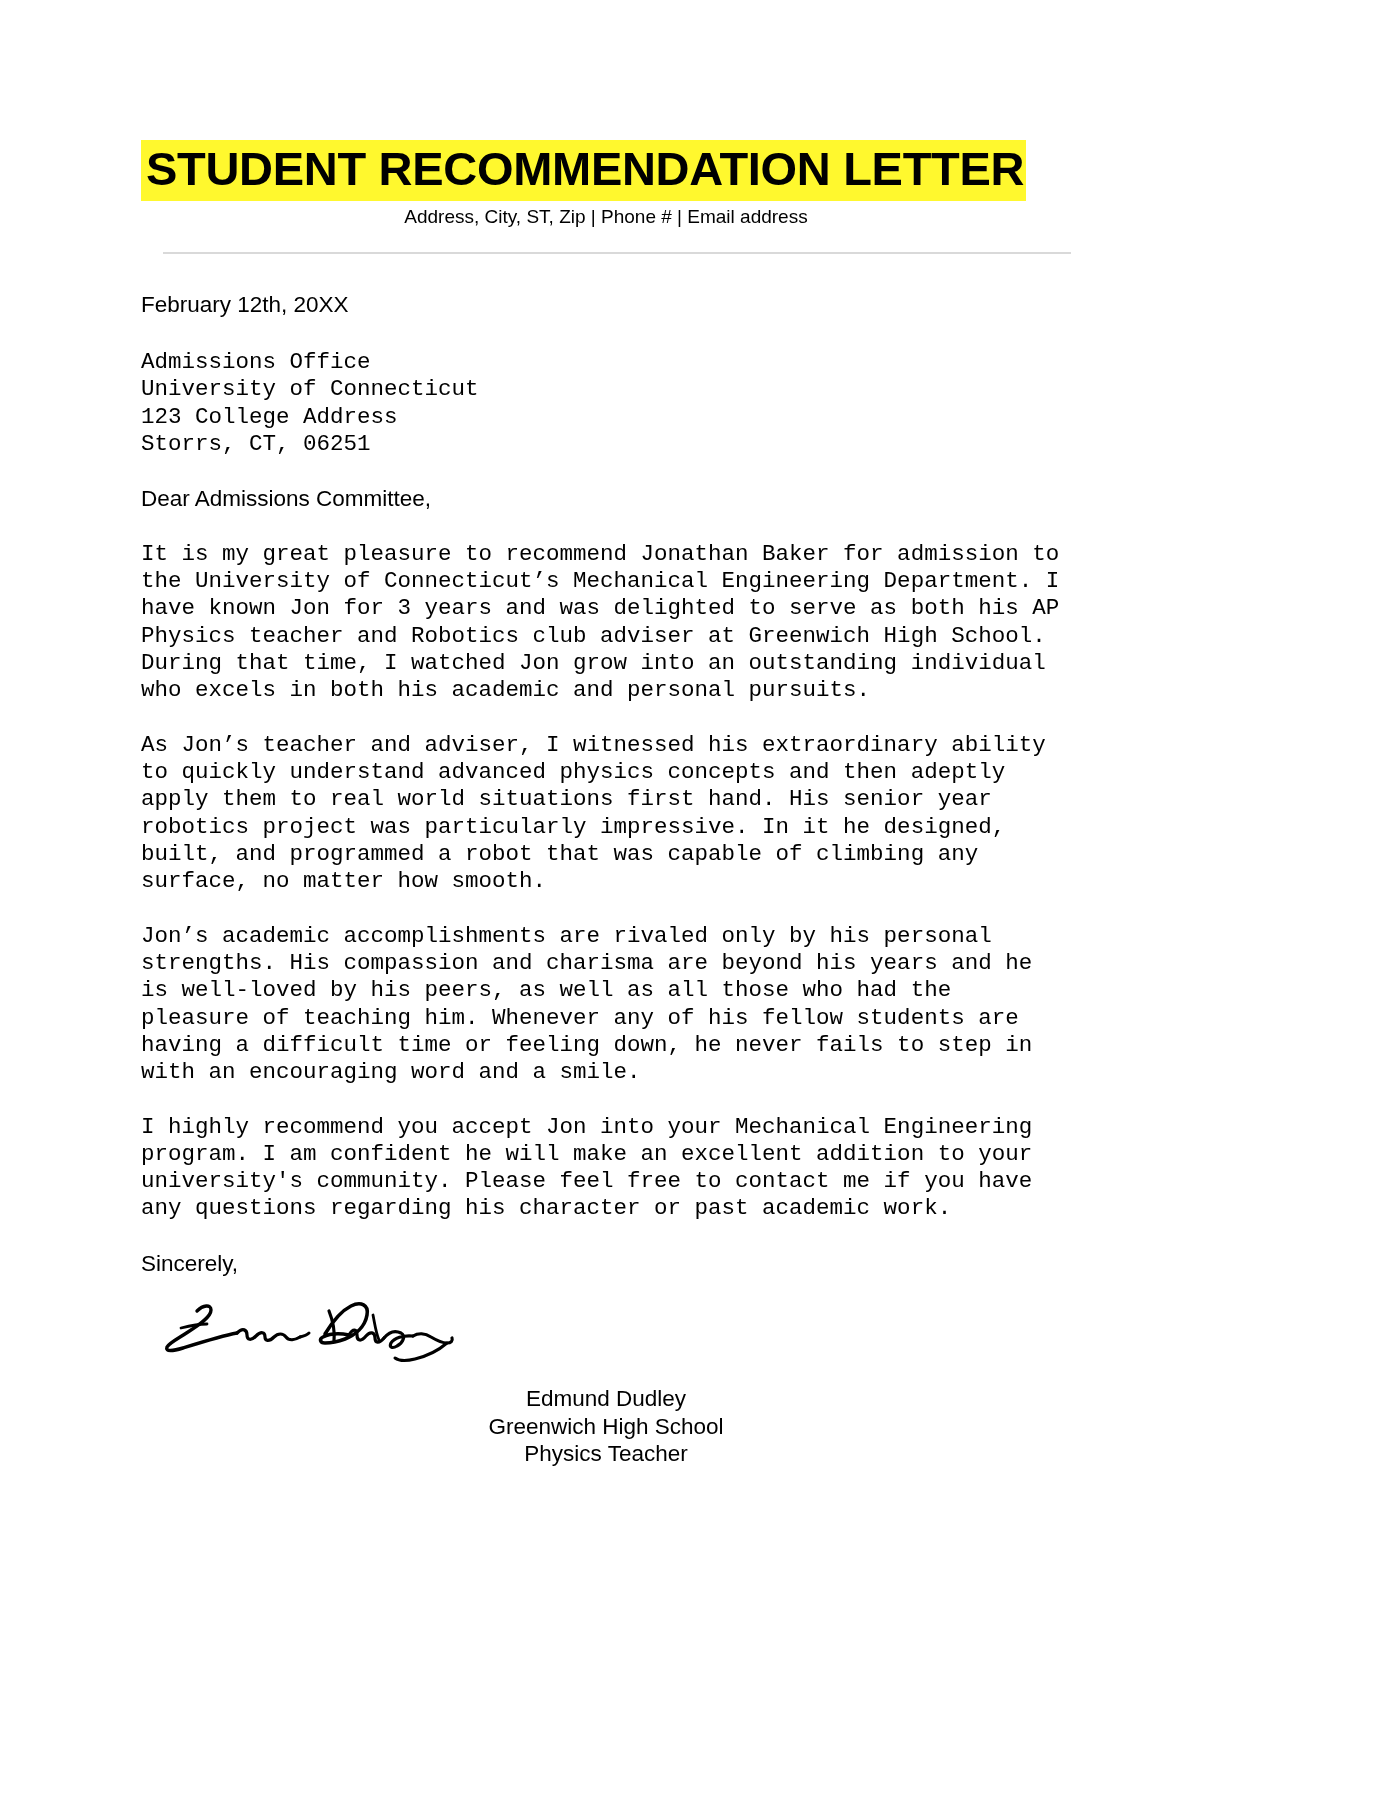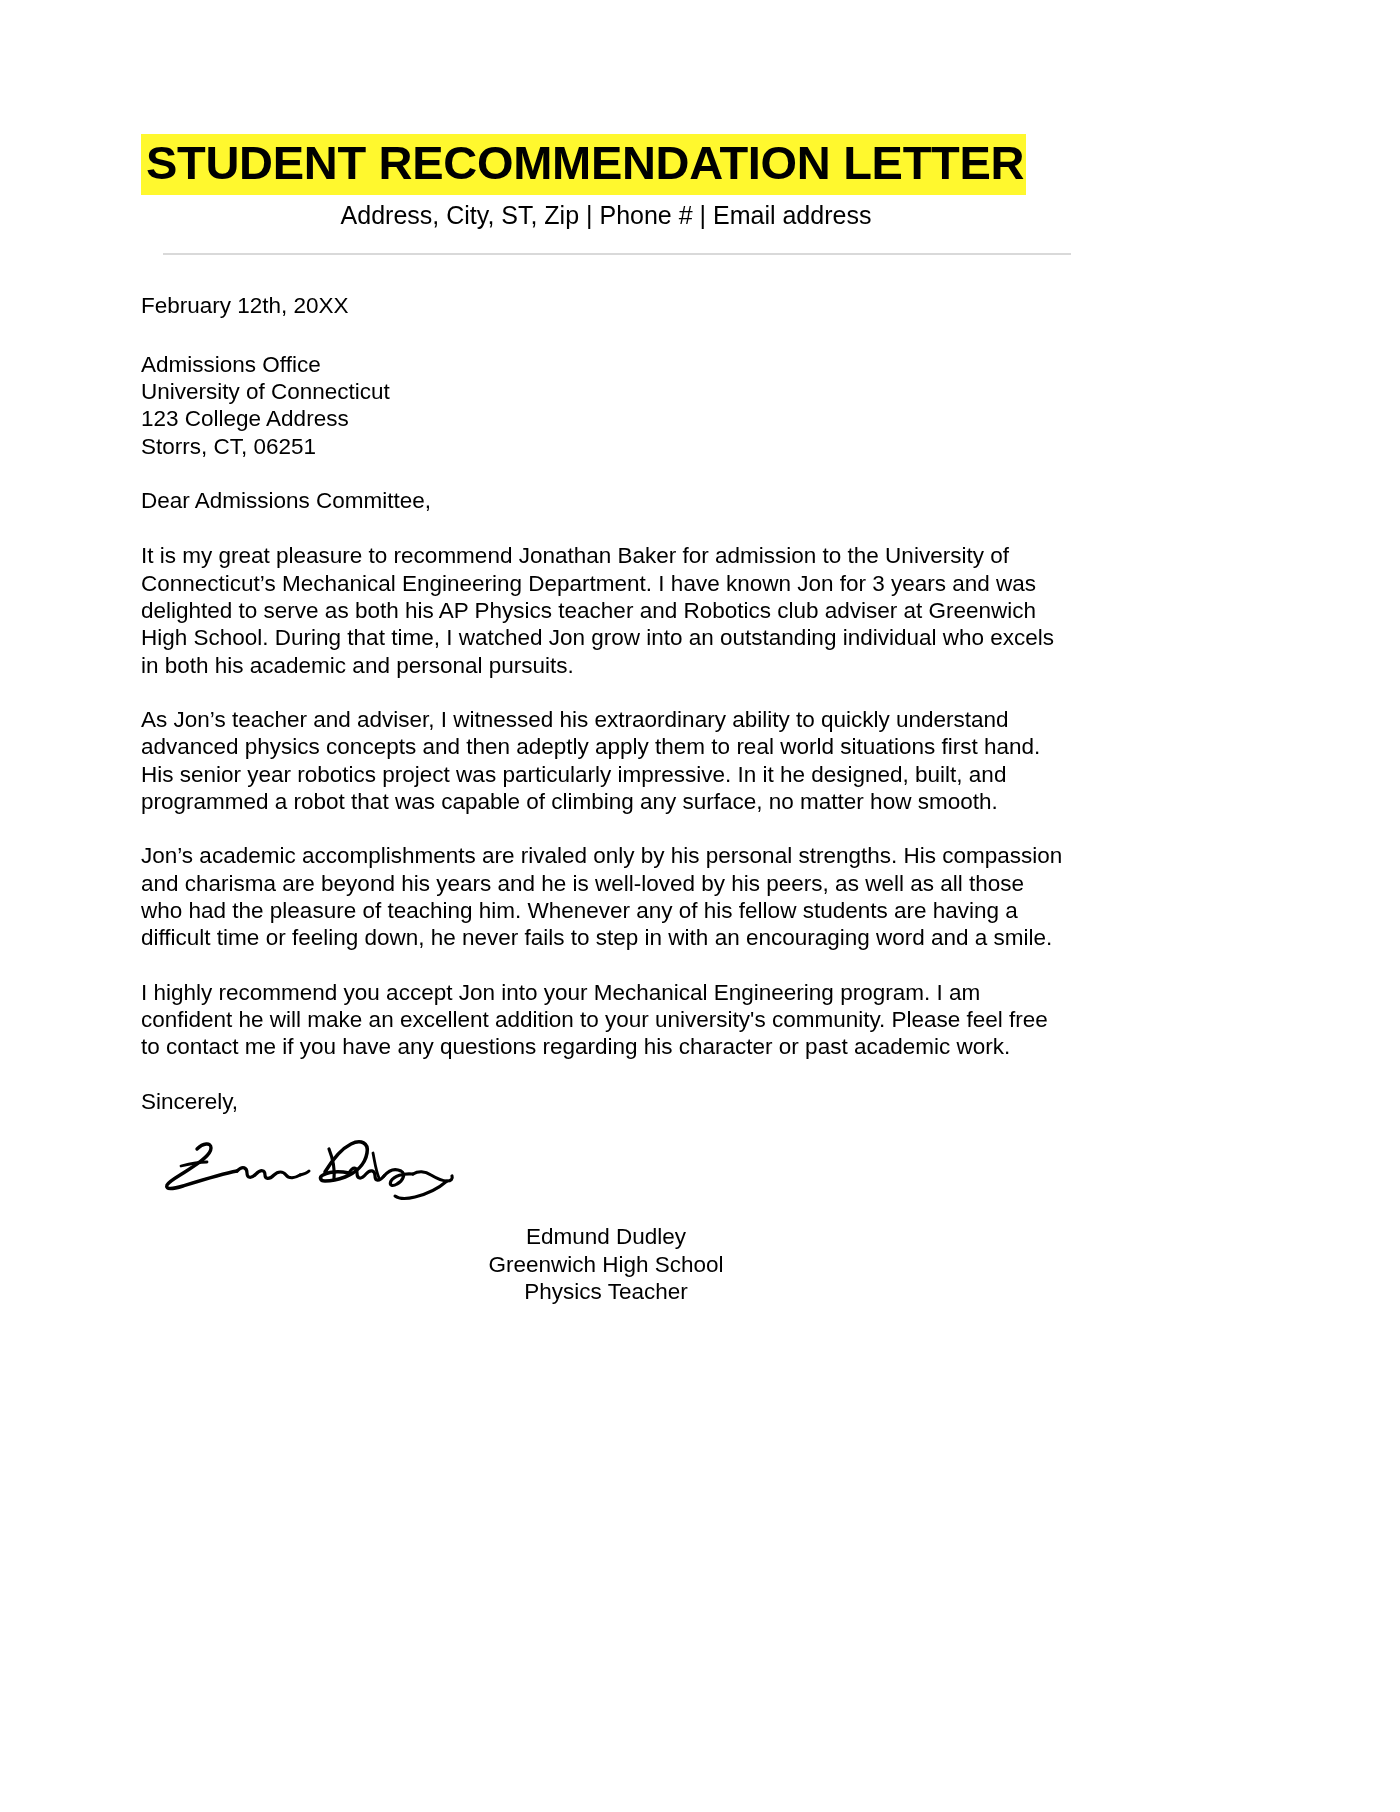--- a/index.html
+++ b/index.html
@@ -17,21 +17,21 @@
     width: 1400px;
     height: 1812px;
     margin: 0 auto;
     background: #ffffff;
     box-sizing: border-box;
     overflow: hidden;
   }
   .letter {
     position: absolute;
     left: 141px;
-    top: 6px;
+    top: 12px;
     width: 930px;
   }
 
   
   .letterhead {
     padding-top: 133px;
     text-align: center;
   }
   .doc-title {
     display: block;
@@ -45,40 +45,41 @@
   }
   .doc-title .hl {
     background: #FFF82E;
     padding: 2px 2px 6px 5px;
     box-decoration-break: clone;
     -webkit-box-decoration-break: clone;
   }
   .contact-line {
     margin: 12px 0 0 0;
     text-align: center;
-    font-size: 25px;
+    font-size: 19px;
     line-height: 1.3;
     font-weight: normal;
   }
   .hr-rule {
     margin: 22px 0 0 22px;
     width: 908px;
     height: 0;
     border: 0;
     border-top: 2px solid #d9d9d9;
   }
 
   
   .body-block {
     padding-top: 37px;
     font-size: 22.5px;
     line-height: 1.215;
   }
   .para {
     margin: 16px 0 27px 0;
+    font-family: Liberation Mono, monospace;
   }
   .addr-line {
     display: block;
   }
   .date-line {
     margin: 0 0 31px 0;
   }
   .salutation {
     margin: 0 0 28px 0;
   }

